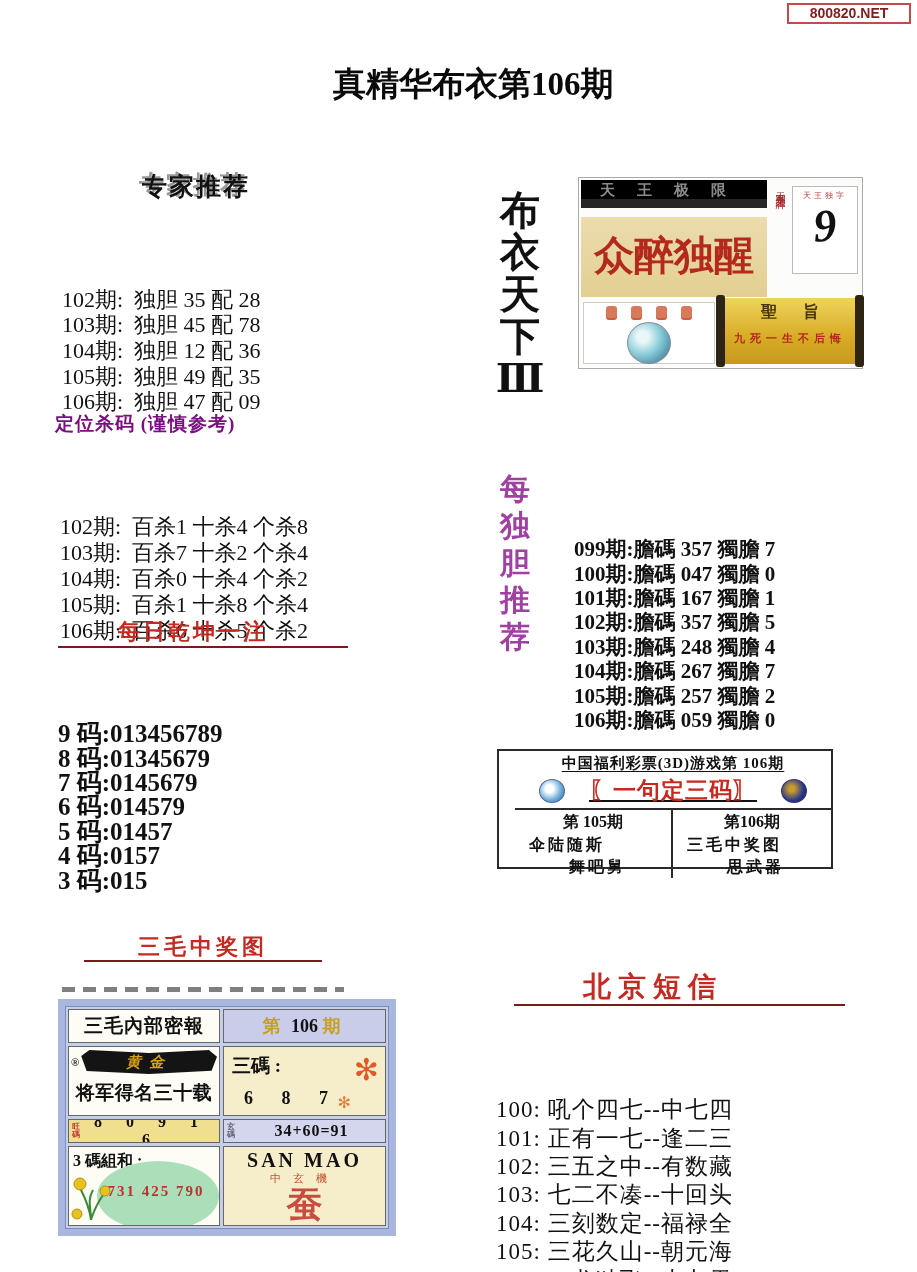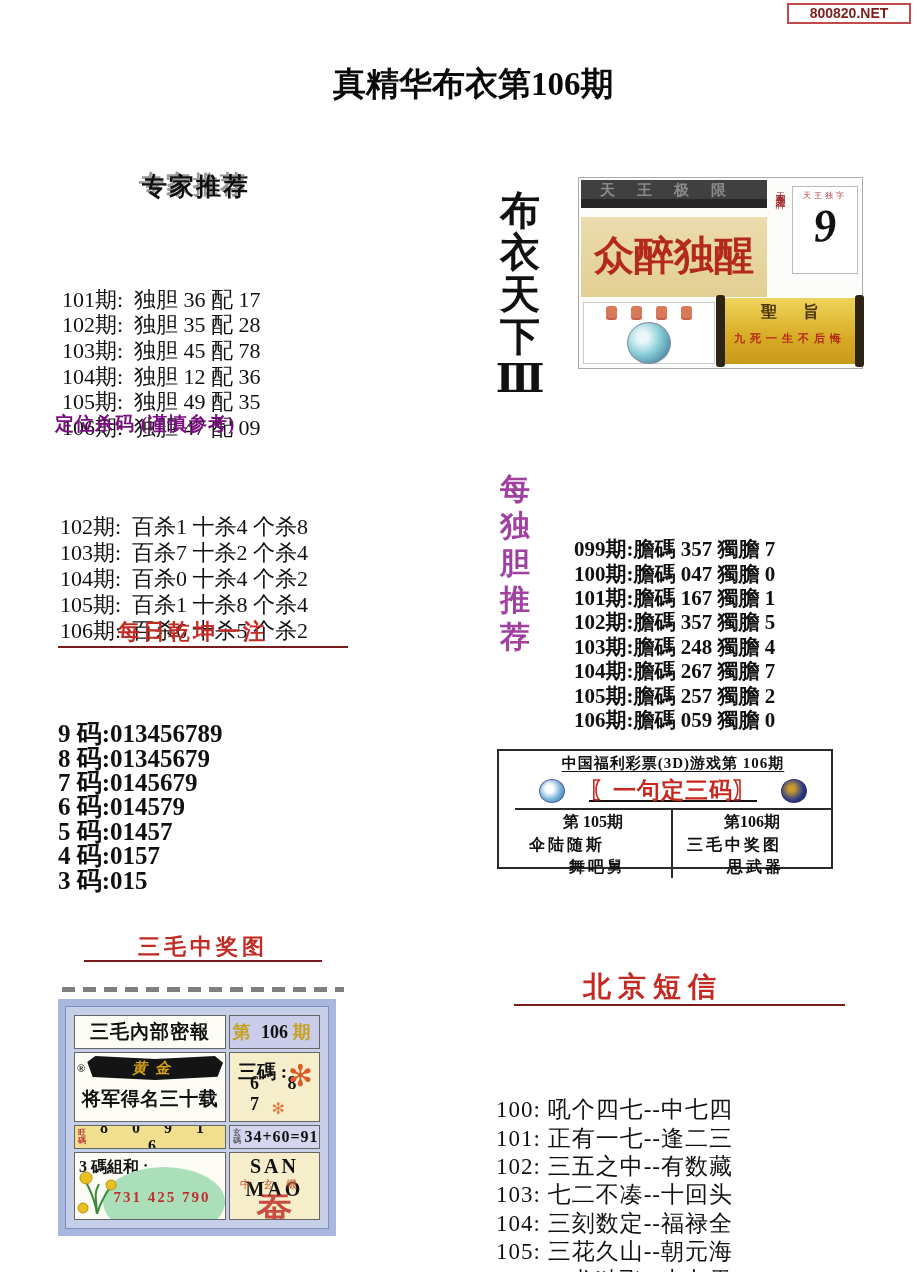--- a/index.html
+++ b/index.html
@@ -45,24 +45,24 @@
   .sanmao-title { left:138px; top:932px; font-size:22px; font-weight:bold; color:#c22a22; letter-spacing:4px; }
   .sanmao-underline { left:84px; top:960px; width:238px; height:2px; background:#7a1a1a; }
   .faint-dashes {
     left:62px; top:987px; width:282px; height:5px;
     background:repeating-linear-gradient(90deg,#555 0 13px,transparent 13px 21px);
     opacity:.75;
   }
 
   
   .sanmao-card {
-    left:58px; top:999px; width:278px; height:237px;
+    left:58px; top:999px; width:338px; height:237px;
     border:7px solid #a9b6de; background:#c5cfe8;
     box-shadow:inset 0 0 0 1px #7a8cc0;
-    padding:9px; display:grid;
+    padding:3px; display:grid;
     grid-template-columns:152px 1fr; grid-template-rows:34px 70px 24px 1fr;
     gap:3px;
   }
   .sm-cell { border:1px solid #666; overflow:hidden; position:relative; }
   .sm-masthead { background:#fdfdf6; font-size:19px; font-weight:bold; text-align:center; line-height:32px; letter-spacing:1px; }
   .sm-issue { background:#c9cde9; text-align:center; line-height:32px; font-size:18px; font-weight:bold; }
   .sm-issue .gold { color:#c8a020; letter-spacing:6px; }
   .sm-left2 { background:#fdfdf6; }
   .ribbon-row { display:flex; align-items:center; gap:2px; padding:3px 2px 0 2px; }
   .reg-mark { font-size:11px; font-weight:bold; color:#222; }
@@ -99,21 +99,21 @@
 
   
   .boyi-vertical { left:494px; top:190px; display:flex; flex-direction:column; gap:1px;
     font-size:40px; line-height:41px; font-weight:600; text-align:center; width:52px; }
   .dan-vertical { left:497px; top:474px; display:flex; flex-direction:column; gap:7px;
     font-size:30px; line-height:30px; color:#a040a0; font-weight:600; text-align:center; width:36px; }
 
   
   .promo { left:578px; top:177px; width:285px; height:192px; border:1px solid #aaa; background:#fcfcfa; }
   .promo-strip {
-    position:absolute; left:2px; top:2px; width:186px; height:28px; background:#404040;
+    position:absolute; left:2px; top:2px; width:186px; height:28px; background:#000000;
     border-bottom:9px solid #262626; color:#8a8a8a; font-size:15px; font-weight:bold;
     letter-spacing:22px; text-align:center; line-height:20px; white-space:nowrap; overflow:hidden;
   }
   .promo-banner {
     position:absolute; left:2px; top:39px; width:186px; height:80px;
     background:linear-gradient(180deg,#ecdcae,#e3cf92);
     color:#b3291c; font-size:40px; font-weight:900; text-align:center; line-height:78px;
     letter-spacing:0px; white-space:nowrap;
   }
   .promo-side {
@@ -179,21 +179,21 @@
 
 <div id="page">
 
   <div class="abs site-badge">800820.NET</div>
 
   <div class="abs page-title">真精华布衣第106期</div>
 
   <div class="abs expert-title">专家推荐</div>
   <div class="abs expert-rows">
     
-  <div>101期:  独胆 36 配 17</div><div>102期:  独胆 35 配 28</div><div>103期:  独胆 45 配 78</div><div>104期:  独胆 12 配 36</div><div>105期:  独胆 49 配 35</div><div>106期:  独胆 47 配 09</div></div>
+  <div>102期:  独胆 35 配 28</div><div>103期:  独胆 45 配 78</div><div>104期:  独胆 12 配 36</div><div>105期:  独胆 49 配 35</div><div>106期:  独胆 47 配 09</div></div>
 
   <div class="abs killer-title">定位杀码 (谨慎参考)</div>
   <div class="abs killer-rows">
     
   <div>102期:  百杀1 十杀4 个杀8</div><div>103期:  百杀7 十杀2 个杀4</div><div>104期:  百杀0 十杀4 个杀2</div><div>105期:  百杀1 十杀8 个杀4</div><div>106期:  百杀6 十杀5 个杀2</div></div>
 
   <div class="abs daily-title">每日乾坤一注</div>
   <div class="abs daily-underline"></div>
   <div class="abs daily-rows">
     

